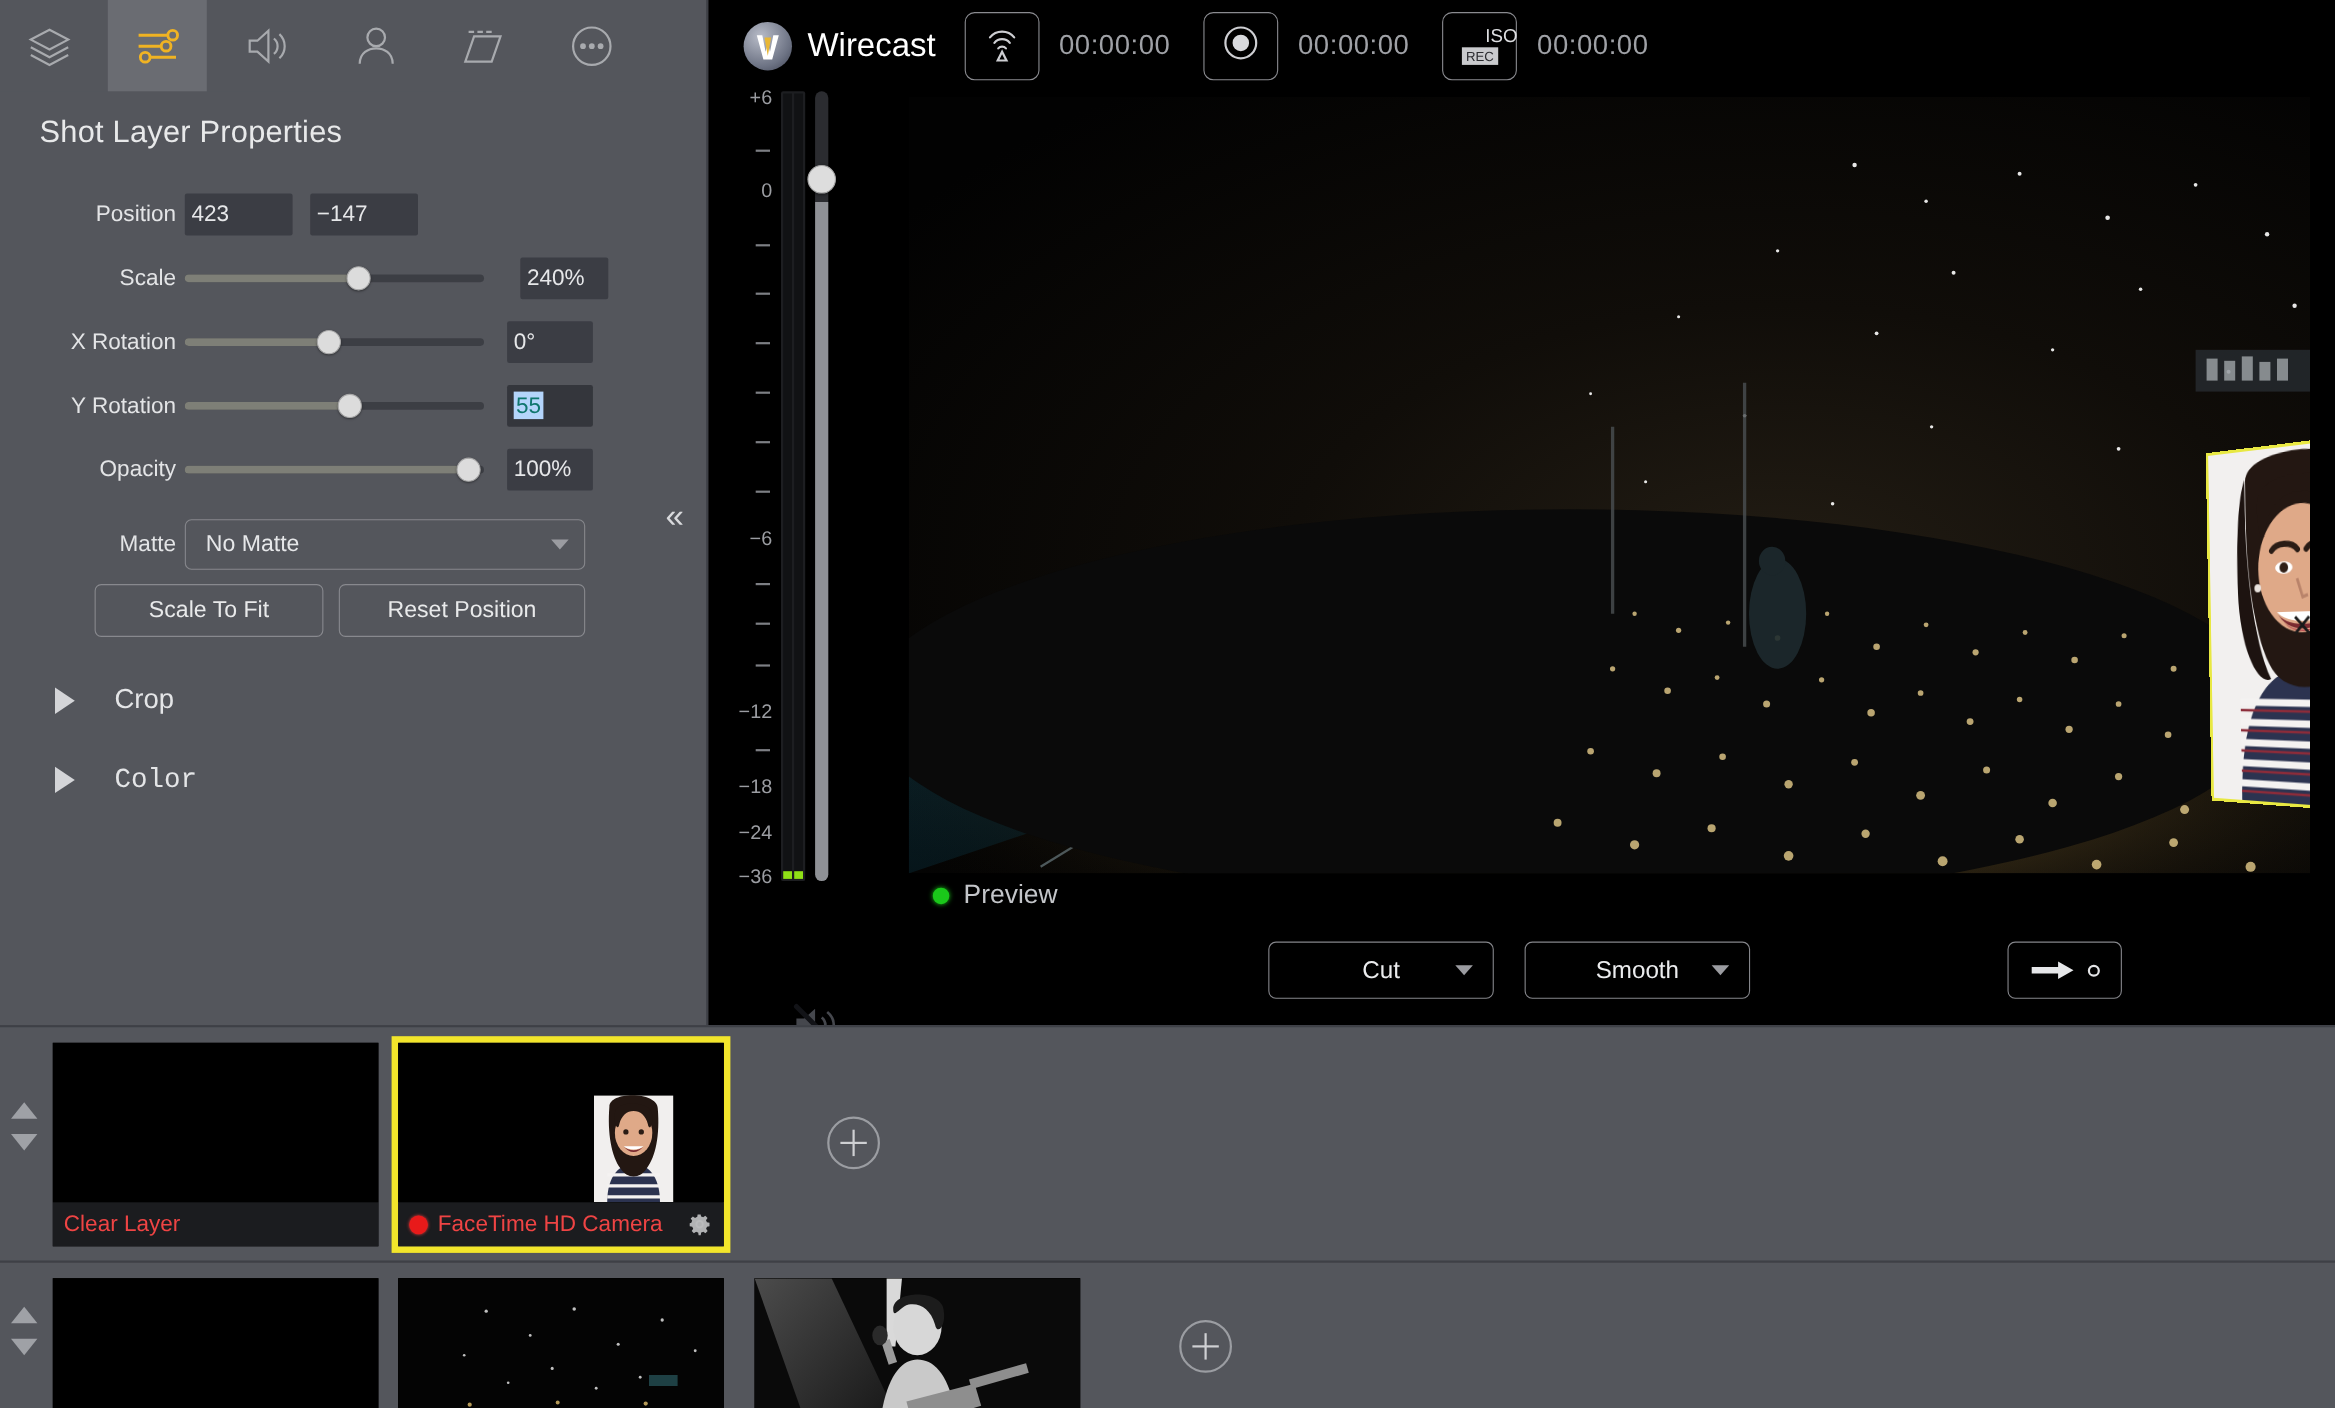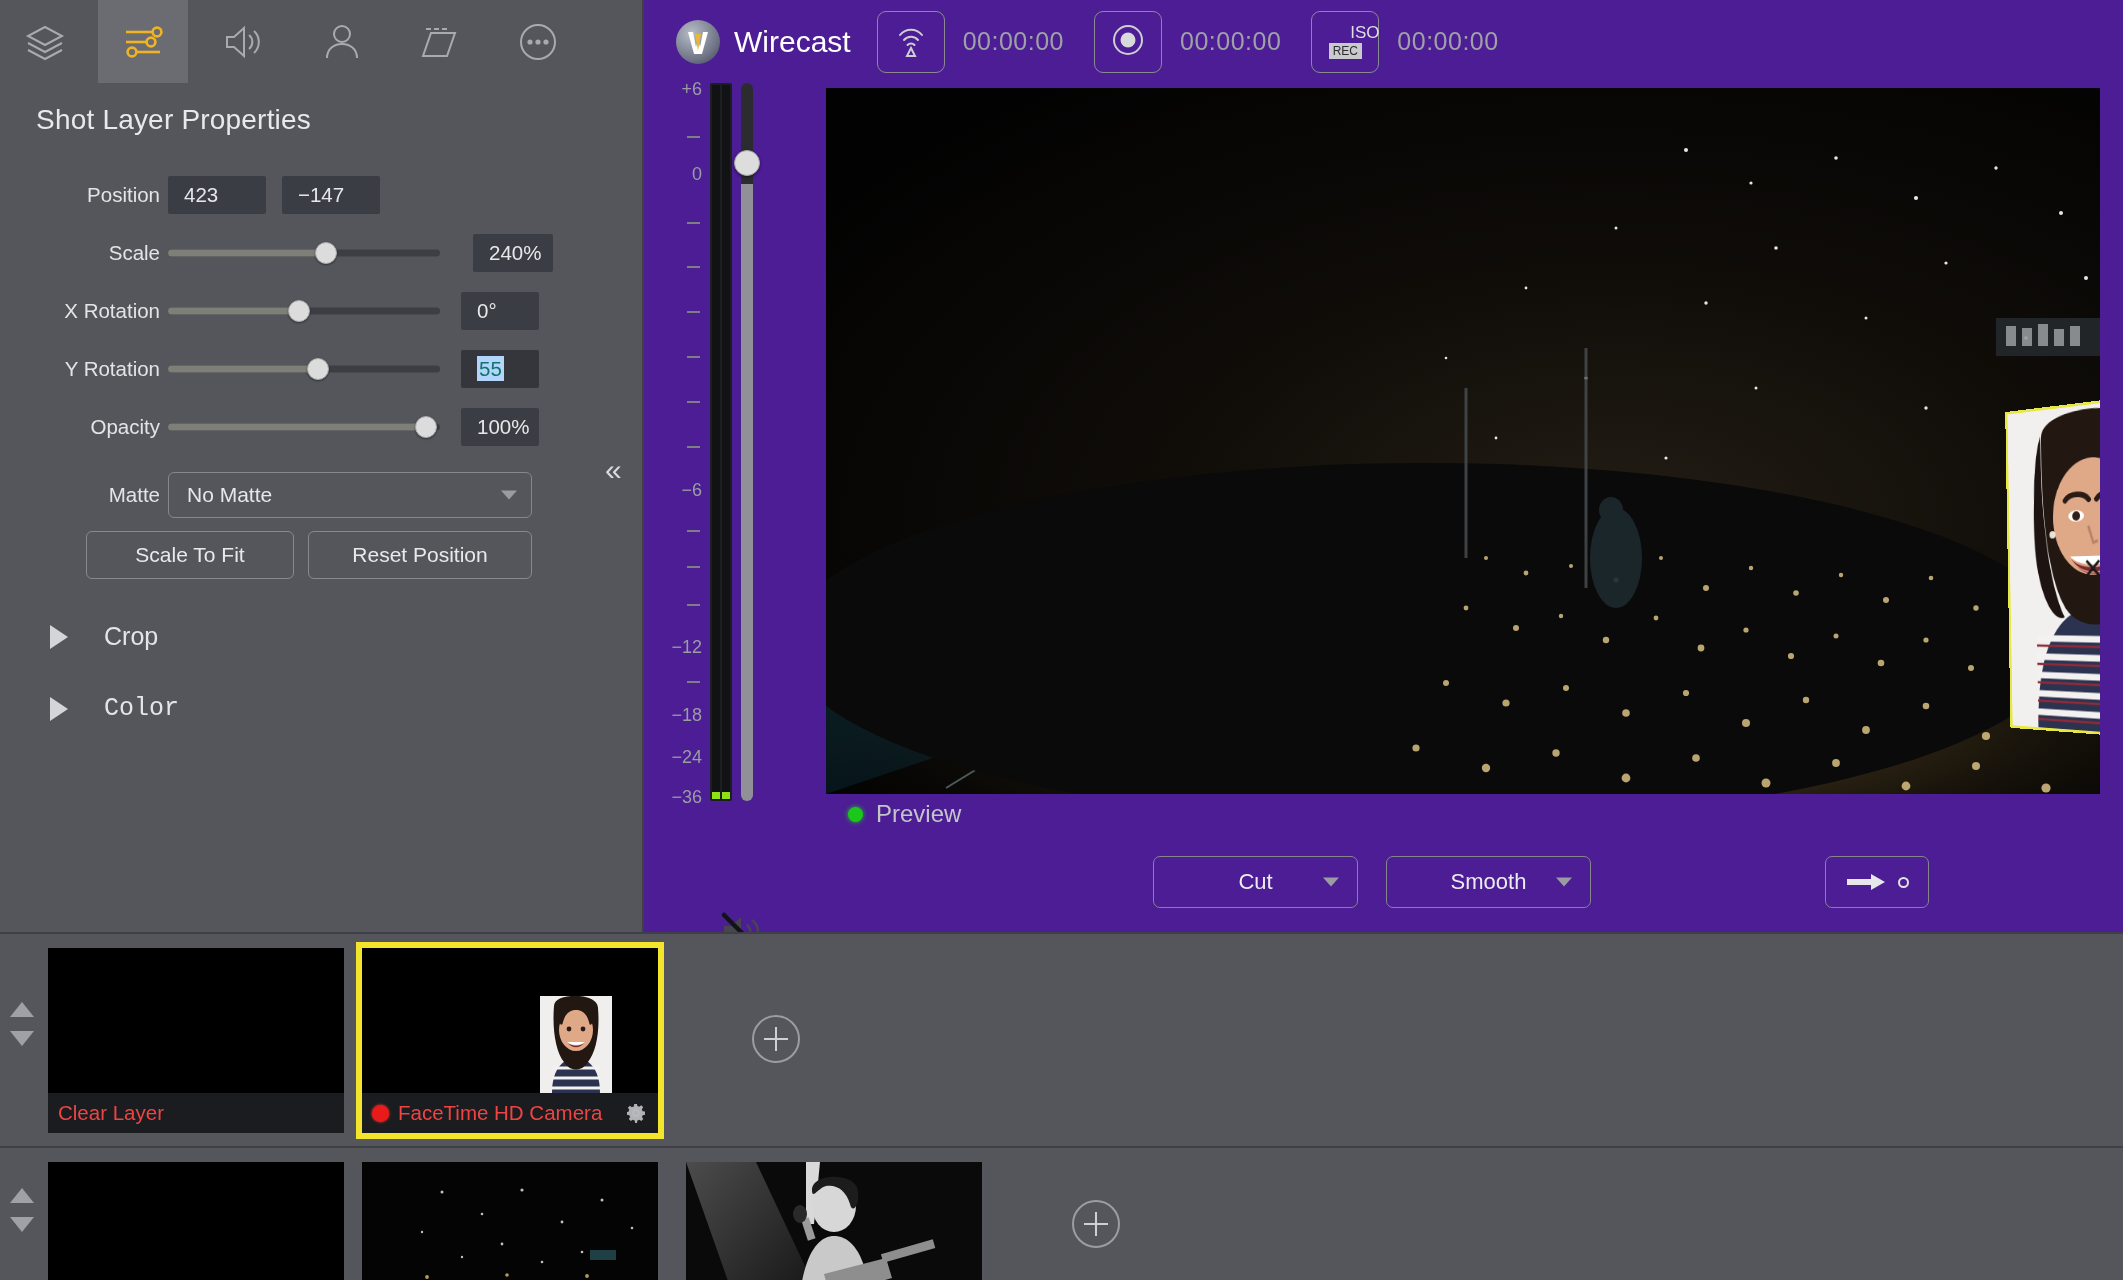--- a/index.html
+++ b/index.html
@@ -42,21 +42,21 @@
     transform: translateY(-50%);
     text-align: right; font-size: 20.5px; color: #e3e4e6;
   }
   .lbl-wrap { position: absolute; left: 10px; width: 150px; height: 100%; }
 
   .numfield {
     position: absolute; top: 50%; transform: translateY(-50%);
     background: #3b3d44; border: none; border-radius: 2px;
     color: #e6e7e9; font-size: 20.5px;
     font-family: "Liberation Sans", sans-serif;
-    padding: 0 16px; height: 38px; line-height: 38px;
+    padding: 0 6px; height: 38px; line-height: 38px;
     outline: none;
   }
   .numfield.sel {
     background: #34363c;
   }
   .numfield.sel .seltext {
     background: #b4d5fb; color: #0f766e; padding: 1px 2px;
   }
 
   .slider {
@@ -129,21 +129,21 @@
 
   .panel-divider {
     position: absolute; left: 642px; top: 0; width: 2px; height: 932px;
     background: #3e4046;
   }
 
   
   .main {
     position: absolute; left: 644px; top: 0;
     width: 1479px; height: 932px;
-    background: #4c1d95;
+    background: #000000;
     text-align: right;
   }
 
   .header {
     position: absolute; left: 0; top: 0; width: 1479px; height: 83px;
     display: flex; align-items: center; padding-left: 32px; gap: 0;
   }
   .wc-logo {
     width: 44px; height: 44px; border-radius: 50%;
     background: radial-gradient(circle at 35% 30%, #b8bcc8, #6d7384 65%, #3c4050);

